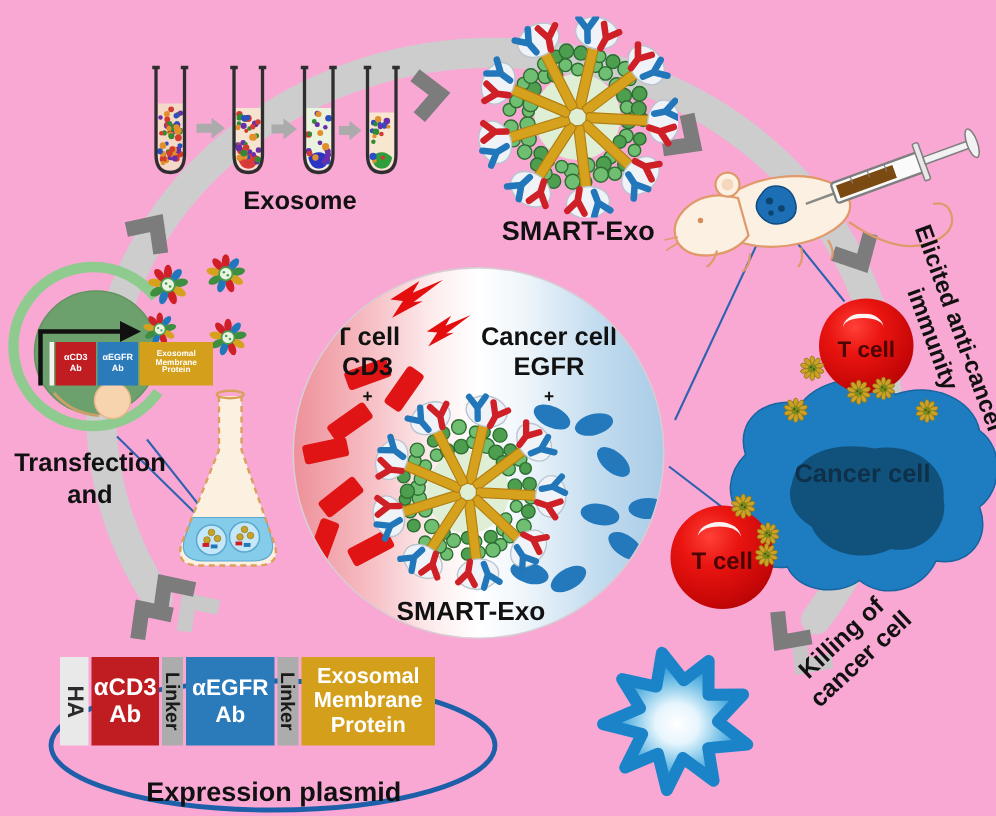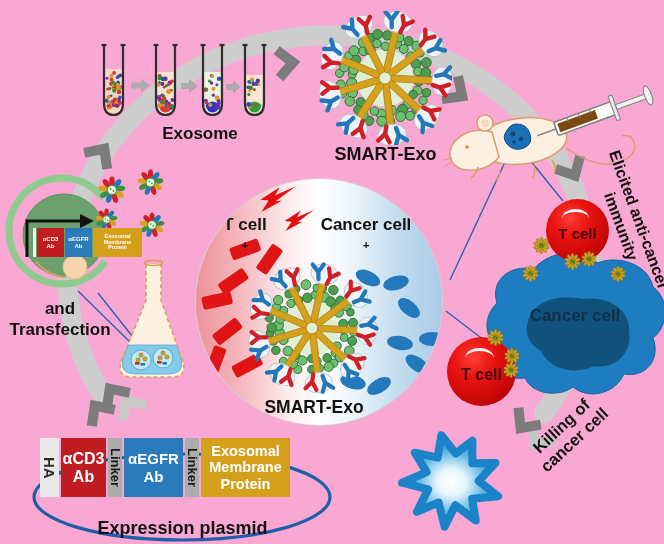--- a/index.html
+++ b/index.html
@@ -787,25 +787,25 @@
               </g>
               <g transform="translate(-7,-2) rotate(-14)">
                 <path d="M0,8 L0,0 M0,0 L-6,-8 M0,0 L6,-8" stroke="#2277BB" stroke-width="4.6" stroke-linecap="round" fill="none"></path>
               </g>
             </g>
           </g>
         </g>
       </svg>
     <div class="lbl" id="cd3-label">
       <span>T cell</span>
-      <span><sup>+</sup></span>
+      <span><span>CD3</span><sup>+</sup></span>
     </div>
     <div class="lbl" id="egfr-label">
       <span>Cancer cell</span>
-      <span><sup>+</sup></span>
+      <span><span>EGFR</span><sup>+</sup></span>
     </div>
     <div class="lbl" id="center-smartexo-label">
       <span>SMART-Exo</span>
     </div>
   </div>
 
   <div class="mf" style="left:98px;top:176px;width:28px;height:28px"><svg width="100%" height="100%" viewBox="-14 -14 28 28">
         <ellipse cx="0" cy="-8.5" rx="2.7" ry="5" fill="#CE2026" transform="rotate(0)"></ellipse>
         <ellipse cx="0" cy="-8.5" rx="2.7" ry="5" fill="#2277BB" transform="rotate(40)"></ellipse>
         <ellipse cx="0" cy="-8.5" rx="2.7" ry="5" fill="#3E8E41" transform="rotate(80)"></ellipse>
@@ -856,22 +856,22 @@
         <ellipse cx="0" cy="-8.5" rx="2.7" ry="5" fill="#2277BB" transform="rotate(200)"></ellipse>
         <ellipse cx="0" cy="-8.5" rx="2.7" ry="5" fill="#3E8E41" transform="rotate(240)"></ellipse>
         <ellipse cx="0" cy="-8.5" rx="2.7" ry="5" fill="#D6A11C" transform="rotate(280)"></ellipse>
         <ellipse cx="0" cy="-8.5" rx="2.7" ry="5" fill="#CE2026" transform="rotate(320)"></ellipse>
         <circle r="4.6" fill="#EAF4E2" stroke="#4C9B4C" stroke-width="1.2"></circle>
         <circle cx="-1.3" cy="-1" r="0.9" fill="#4C9B4C"></circle>
         <circle cx="1.4" cy="1" r="0.9" fill="#4C9B4C"></circle>
       </svg></div>
 
   <div class="lbl" id="transfection-label">
-    <span>and</span>
-      <span>Transfection</span>
+    <span>Transfection</span>
+      <span>and</span>
   </div>
 
   <div class="cassette" id="nuc-cassette">
     <div class="box" style="width:3px;background:#F2F2F2"></div>
     <div class="box" style="width:27px;background:#C01D23;font-size:6px;line-height:6.5px">
       <span>αCD3</span>
         <span>Ab</span>
     </div>
     <div class="box" style="width:27px;background:#2B7BBB;font-size:6px;line-height:6.5px">
       <span>αEGFR</span>

